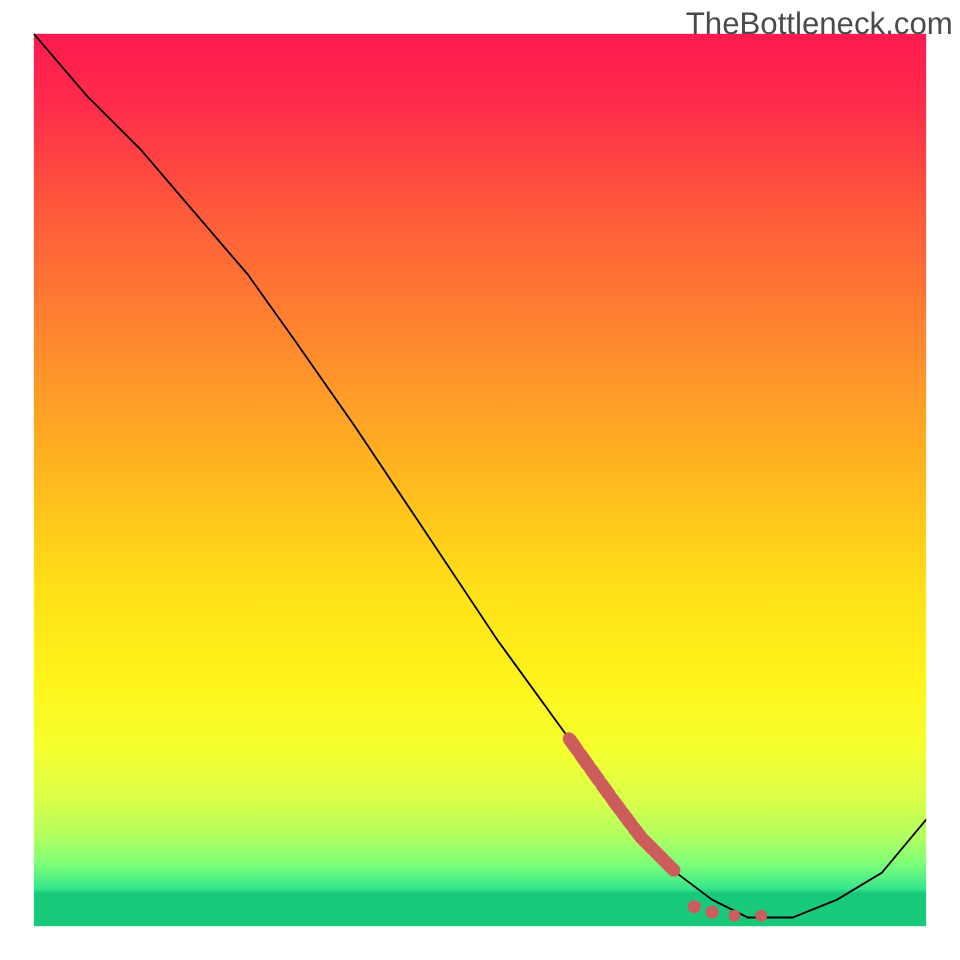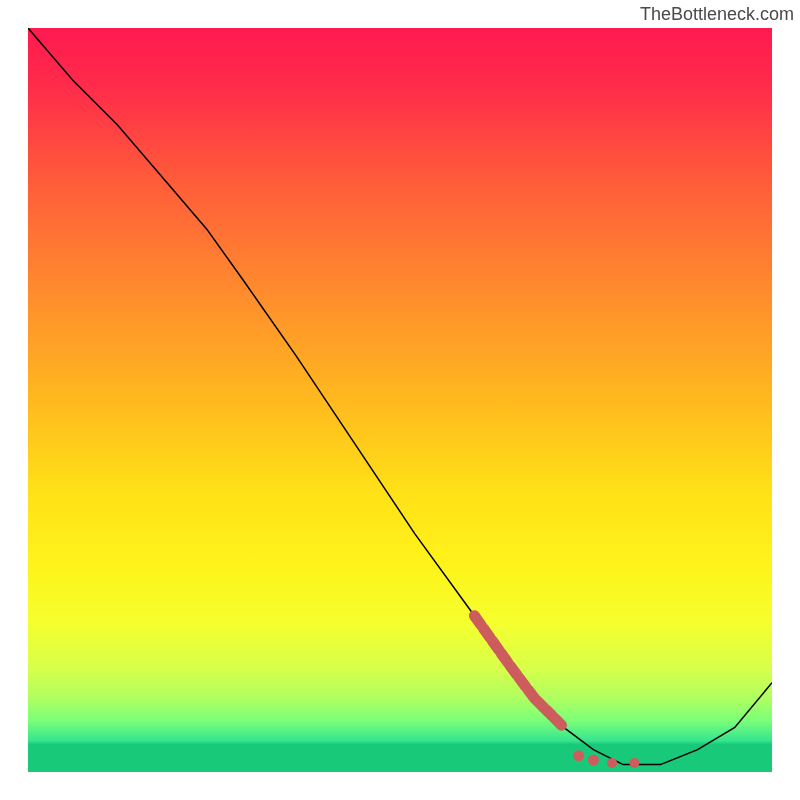--- a/index.html
+++ b/index.html
@@ -14,21 +14,21 @@
     position: absolute;
     left: 28px;
     top: 28px;
     width: 744px;
     height: 744px;
     box-sizing: border-box;
   }
   .watermark {
     position: absolute;
     font-family: Arial, Helvetica, sans-serif;
-    font-size: 18px;
+    font-size: 26px;
     font-weight: 500;
     color: #4a4a4a;
   }
   .line {
     fill: none;
     stroke: #000000;
     stroke-width: 1.5;
   }
 </style>
 </head>

